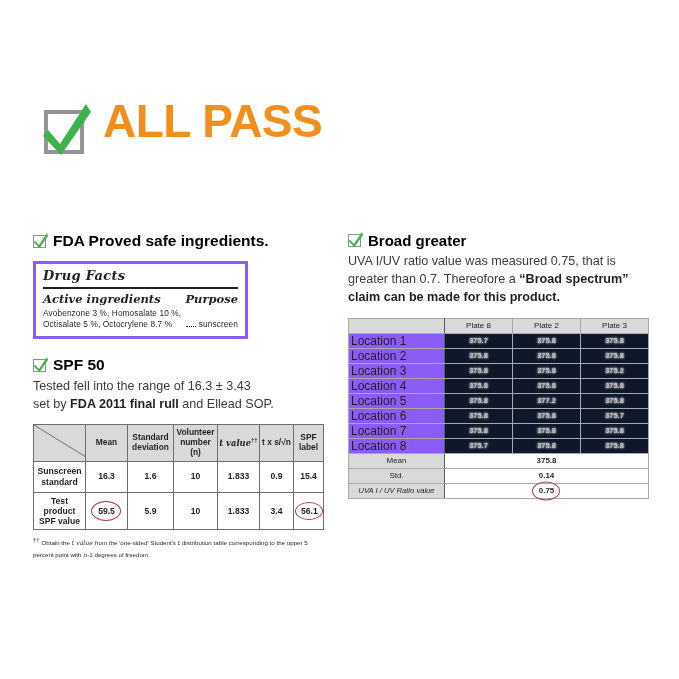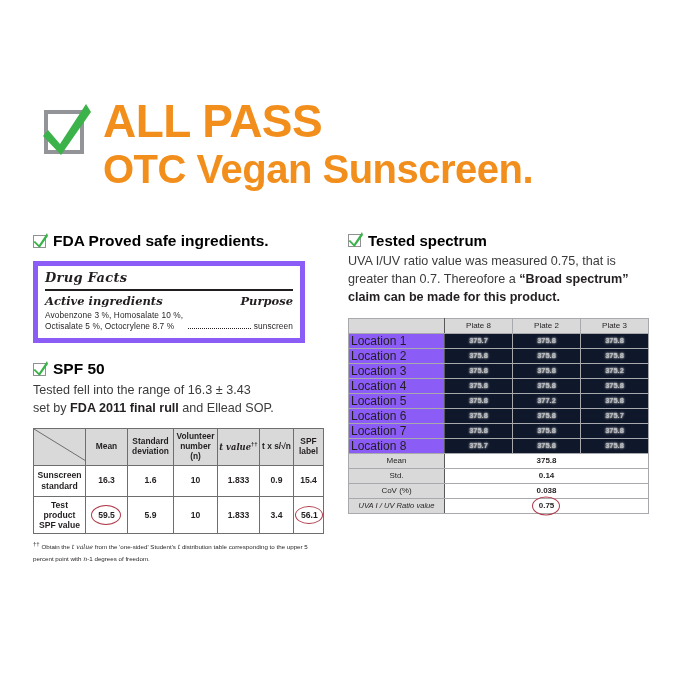--- a/index.html
+++ b/index.html
@@ -50,22 +50,22 @@
   .sec-title{font-size:15.5px;font-weight:bold;color:#000000;white-space:nowrap;}
   .sec-title.sm{font-size:15px;}
 
   .body-text{
     font-size:12.6px;line-height:1.42;color:#3b3b3d;margin-top:4px;
   }
   .body-text b{color:#231f20;}
 
   
   .drugfacts{
-    margin-top:11px;border:5px solid #8b5cf6;
-    padding:4px 7px 6px 7px;box-sizing:border-box;width:272px;
+    margin-top:11px;border:3px solid #8b5cf6;
+    padding:4px 7px 6px 7px;box-sizing:border-box;width:215px;
   }
   .df-title{
     font-family:"DejaVu Serif",serif;
     font-size:13px;font-style:italic;font-weight:bold;color:#231f20;
     padding-bottom:3px;letter-spacing:.3px;
   }
   .df-rule{height:2px;background:#231f20;margin:1px 0 3px 0;}
   .df-row{display:flex;justify-content:space-between;align-items:baseline;}
   .df-ai,.df-pp{
     font-family:"DejaVu Serif",serif;
@@ -158,21 +158,20 @@
 
   <div class="headline">
     <div class="bigcheck">
       <div class="box"></div>
       <svg width="51" height="58" viewBox="0 0 51 58">
         <path d="M8 28 L20 42 L46 2 L51 10 L21 53 L3 34 Z" fill="#3CB24B"></path>
       </svg>
     </div>
     <div class="headline-text">
       <div class="l1">ALL PASS</div>
-      <div class="l2">OTC Vegan Sunscreen.</div>
     </div>
   </div>
 
   <div class="col-left">
 
     <div class="sec-head">
       <span class="smallcheck">
         <svg width="15" height="17" viewBox="0 0 15 17">
           <path d="M2 9 L6 13 L14 1 L15 4 L6.5 16 L0.5 10 Z" fill="#3CB24B"></path>
         </svg>
@@ -263,21 +262,21 @@
   </div>
 
   <div class="col-right">
 
     <div class="sec-head">
       <span class="smallcheck">
         <svg width="15" height="17" viewBox="0 0 15 17">
           <path d="M2 9 L6 13 L14 1 L15 4 L6.5 16 L0.5 10 Z" fill="#3CB24B"></path>
         </svg>
       </span>
-      <span class="sec-title sm">Tested spectrum</span>
+      <span class="sec-title sm">Broad greater</span>
     </div>
 
     <div class="body-text">
       <span>UVA I/UV ratio value was measured 0.75, that is</span><br>
       <span>greater than 0.7. Thereofore a </span><b>“Broad spectrum”</b><br>
       <b>claim can be made for this product.</b>
     </div>
 
     <table class="bs-table">
       <colgroup>
@@ -345,24 +344,20 @@
           </tr>
 
         <tr>
             <td class="sumlab">Mean</td>
             <td class="sumval" colspan="3">375.8</td>
           </tr>
         <tr>
             <td class="sumlab">Std.</td>
             <td class="sumval" colspan="3">0.14</td>
           </tr>
-        <tr>
-            <td class="sumlab">CoV (%)</td>
-            <td class="sumval" colspan="3">0.038</td>
-          </tr>
         <tr class="uva">
             <td class="sumlab">UVA I / UV Ratio value</td>
             <td class="sumval" colspan="3"><span class="circ">0.75</span></td>
           </tr>
       </tbody>
     </table>
   </div>
 
 </div>
 

